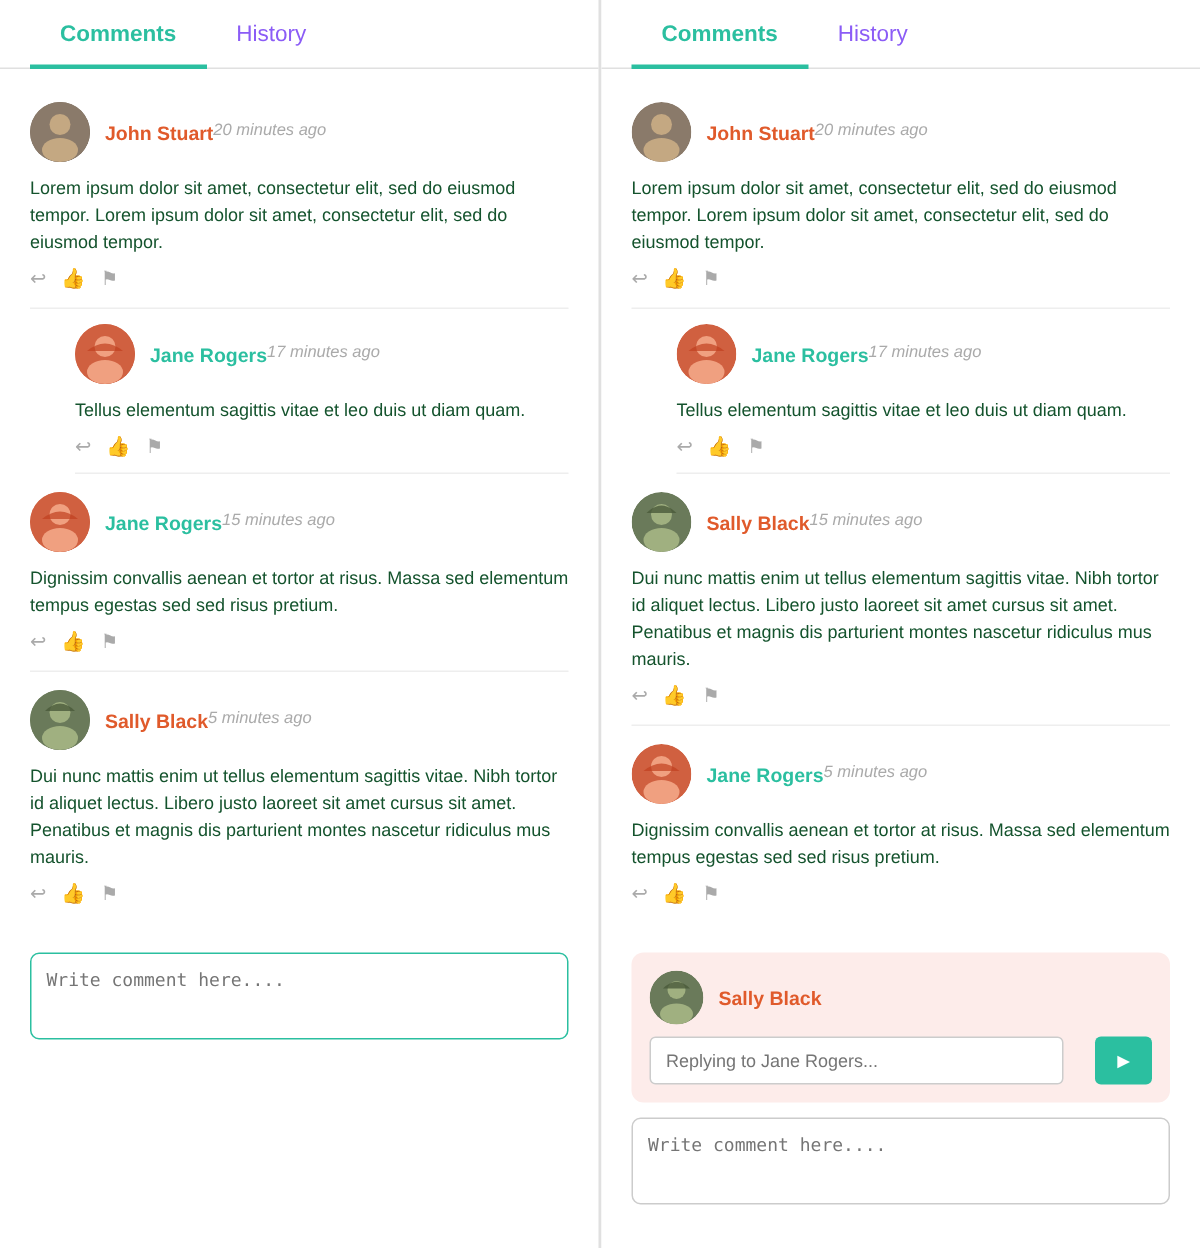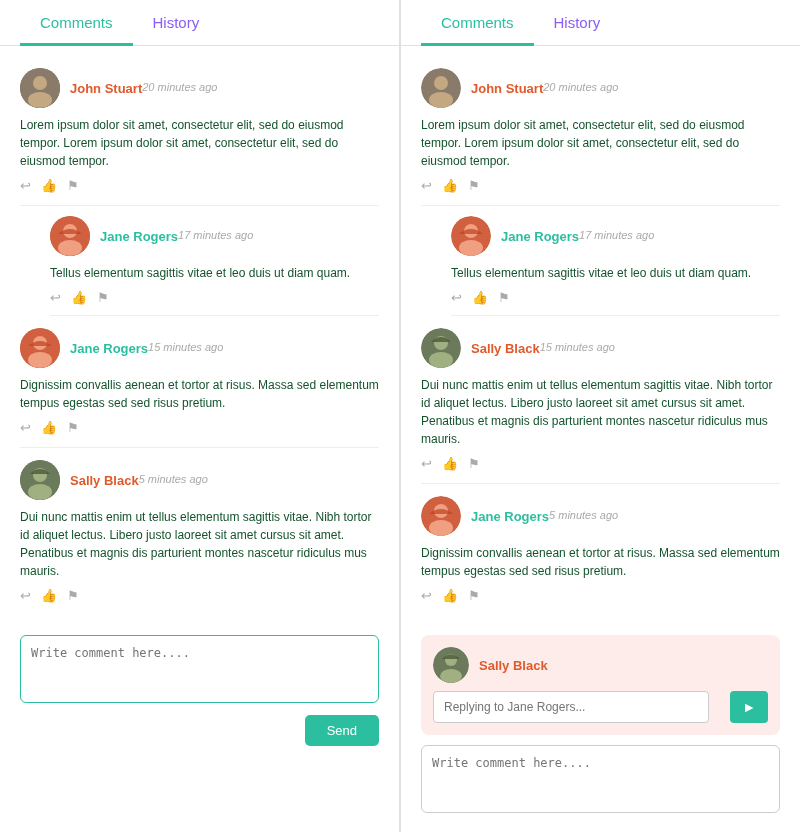--- a/index.html
+++ b/index.html
@@ -35,21 +35,21 @@
       padding: 14px 20px 12px;
       cursor: pointer;
       font-size: 15px;
       color: #8b5cf6;
       border-bottom: 3px solid transparent;
       margin-bottom: -1px;
     }
     .tab.active {
       color: #2bbfa0;
       border-bottom: 3px solid #2bbfa0;
-      font-weight: 400;
+      font-weight: 700;
     }
 
     
     .comments-list {
       padding: 10px 20px;
     }
     .comment-item {
       padding: 12px 0;
       border-bottom: 1px solid #eee;
     }
@@ -143,21 +143,21 @@
       cursor: pointer;
       font-size: 14px;
     }
 
     
     .write-box {
       margin: 10px 20px;
     }
     .write-textarea {
       width: 100%;
-      height: 68px;
+      height: 58px;
       border: 1px solid #2bbfa0;
       border-radius: 6px;
       padding: 10px;
       font-size: 12px;
       color: #999;
       resize: none;
       outline: none;
     }
     .write-textarea.plain {
       border: 1px solid #ccc;
@@ -295,23 +295,20 @@
           <span class="action-icon">↩</span>
           <span class="action-icon liked">👍</span>
           <span class="action-icon">⚑</span>
         </div>
       </div>
 
     </div>
 
     <div class="write-box">
       <textarea class="write-textarea" placeholder="Write comment here...." style=""></textarea>
-      <div class="send-btn-row">
-        <button class="send-btn">Send</button>
-      </div>
     </div>
   </div>
 
   <div style="width:1px; background:#e0e0e0;"></div>
 
   <div class="panel">
     <div class="tabs">
       <div class="tab active">Comments</div>
       <div class="tab">History</div>
     </div>

